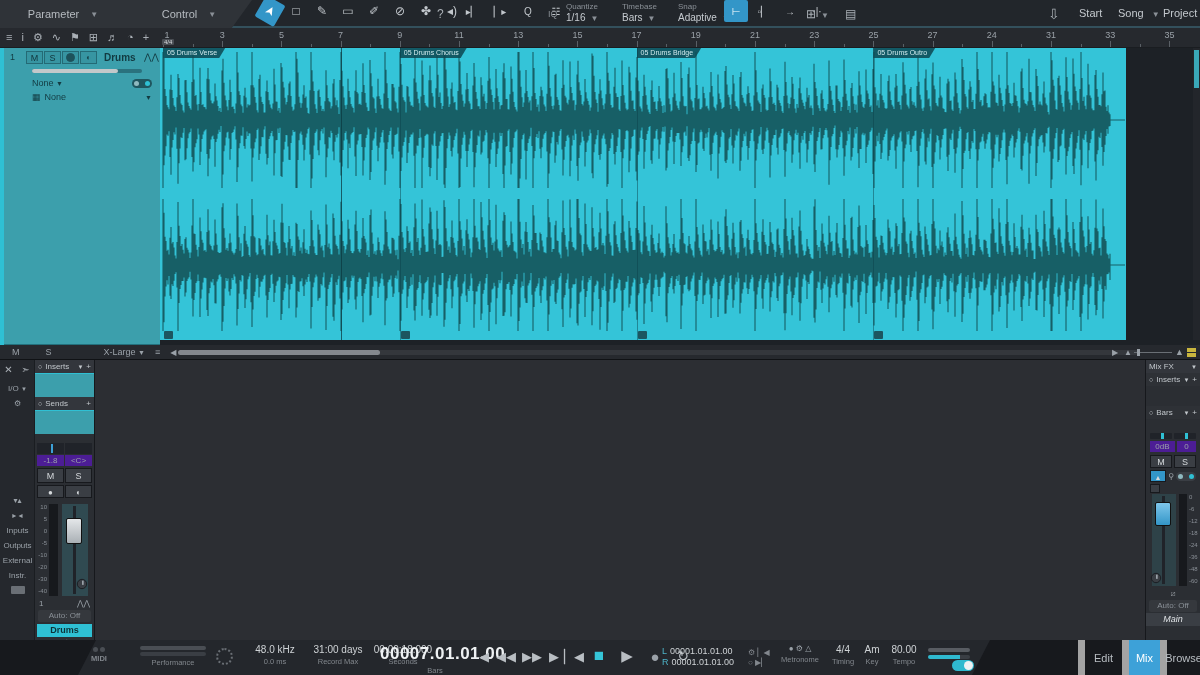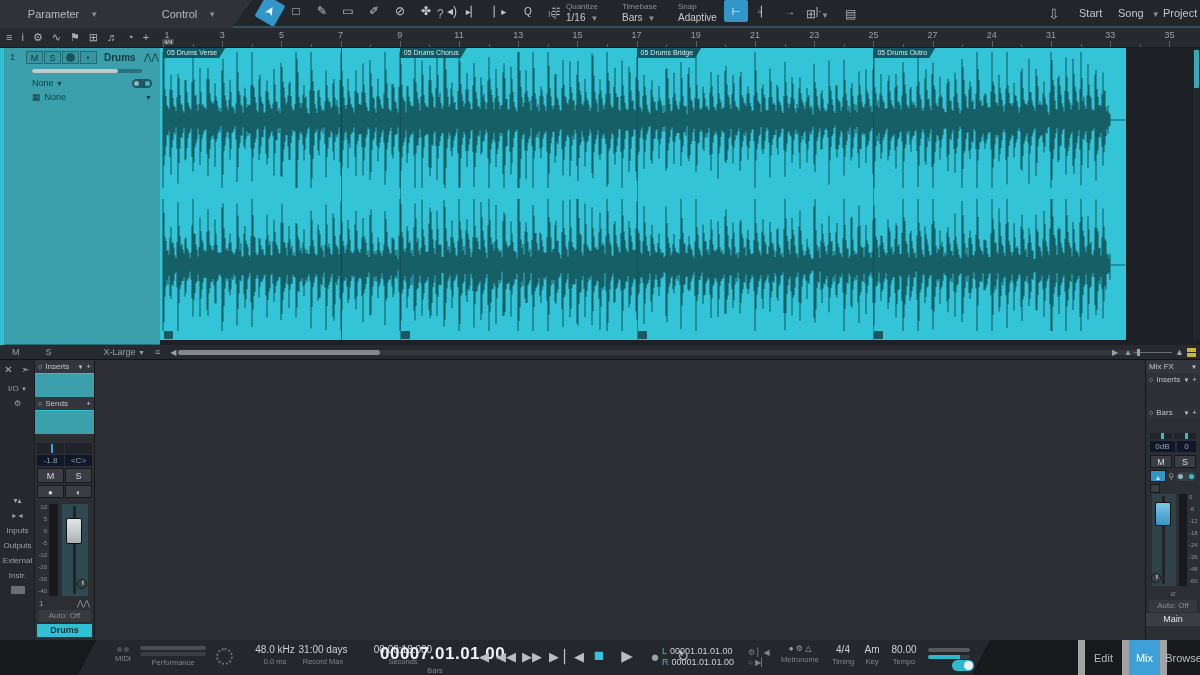--- a/index.html
+++ b/index.html
@@ -68,21 +68,21 @@
 
   
   #console { left:0; top:360px; width:1200px; height:280px; background:#2c2e33; }
   #console-left-rail { left:0; top:0; width:35px; height:280px; background:#25282d; border-right:1px solid #1a1d21; }
   .rail-item { width:35px; text-align:center; font-size:8px; color:#9aa1a8; padding:3px 0; }
   #channel-strip { left:35px; top:0; width:60px; height:280px; background:#2b2e33; border-right:1px solid #16181c; }
   .strip-hdr { height:13px; display:flex; align-items:center; gap:3px; padding:0 3px; font-size:8px; color:#c2c7cc; background:#33363c; }
   .teal-box { background:#3c9fac; border-top:1px solid #2fc0d4; }
   .pan-box { background:#202329; height:11px; position:relative; }
   .pan-tick { position:absolute; left:50%; top:1px; width:2px; height:9px; background:#3da1d8; }
-  .val-chip { background:#0f172a; color:#9aa1a8; font-size:8px; text-align:center; height:11px; line-height:11px; }
+  .val-chip { background:#4c1d95; color:#9aa1a8; font-size:8px; text-align:center; height:11px; line-height:11px; }
   .sq-btn { background:#3a3e44; color:#d5d9dc; font-size:9px; text-align:center; border:1px solid #17191d; }
   .fader-scale { display:flex; flex-direction:column; justify-content:space-between; font-size:6px; color:#8a9097; text-align:right; }
   .meter-col { background:#17191d; }
   .fader-track { background:#202329; width:3px; }
   .fader-cap-grey { width:16px; height:26px; background:linear-gradient(#e4e7e9,#aab0b5); border-radius:2px; border:1px solid #111; }
   .fader-cap-blue { width:16px; height:24px; background:linear-gradient(#7ec6ea,#3396c8); border-radius:2px; border:1px solid #111; }
   .auto-pill { background:#35383d; color:#8a9097; font-size:8px; text-align:center; height:12px; line-height:12px; border-radius:2px; }
   .chan-name-teal { background:#2fc0d4; color:#0d3238; font-size:9px; font-weight:bold; text-align:center; height:13px; line-height:13px; }
   .chan-name-grey { background:#3a3e44; color:#dfe2e5; font-size:9px; text-align:center; height:13px; line-height:13px; }
   #main-strip { left:1145px; top:0; width:55px; height:280px; background:#2b2e33; border-left:1px solid #16181c; }
@@ -448,48 +448,48 @@
             <div>-18</div>
             <div>-24</div>
             <div>-36</div>
             <div>-48</div>
             <div>-60</div>
           </div>
         <div class="knob-dot abs" style="left:4px; top:78px; transform:scale(.85);"></div>
       </div>
       <div style="text-align:center; font-size:8px; color:#82878d;">⧄</div>
       <div class="auto-pill" style="margin:1px 3px;">Auto: Off</div>
-      <div class="chan-name-grey" style="margin:1px 0 1px 0;">Main</div>
+      <div class="chan-name-grey" style="margin:1px 0 1px 0;font-style:italic;">Main</div>
     </div>
   </div>
 
   <div id="transport" class="abs">
     <div id="transport-center" class="abs"></div>
 
-    <div class="abs tcell" style="left:104px; width:38px;">
+    <div class="abs tcell" style="left:80px; width:38px;font-weight:bold;">
       <div style="display:flex; justify-content:center; gap:2px; padding-top:3px;">
         <span style="width:5px;height:5px;border-radius:50%;background:#4a4e54;"></span>
         <span style="width:5px;height:5px;border-radius:50%;background:#4a4e54;"></span>
       </div>
       <div class="l">MIDI</div>
     </div>
     <div class="abs tcell" style="left:140px; width:66px;">
       <div class="meterbar" style="background:#4a4e54; margin-top:2px;"></div>
       <div class="meterbar" style="background:#3a3e44; margin-top:2px;"></div>
       <div class="l">Performance</div>
     </div>
     <div class="abs" style="left:216px; top:8px;">
         <div id="spinner"></div>
       </div>
     <div id="transport-cells">
         <div class="abs tcell" style="left: 240px; width: 70px;">
           <div class="v">48.0 kHz</div>
           <div class="l">0.0 ms</div>
         </div>
-        <div class="abs tcell" style="left: 288px; width: 70px;">
+        <div class="abs tcell" style="left: 303px; width: 70px;">
           <div class="v">31:00 days</div>
           <div class="l">Record Max</div>
         </div>
         <div class="abs tcell" style="left: 368px; width: 70px;">
           <div class="v">00:00:18.000</div>
           <div class="l">Seconds</div>
         </div>
       </div>
 
     <div class="abs tcell" style="left:380px; width:110px;">

